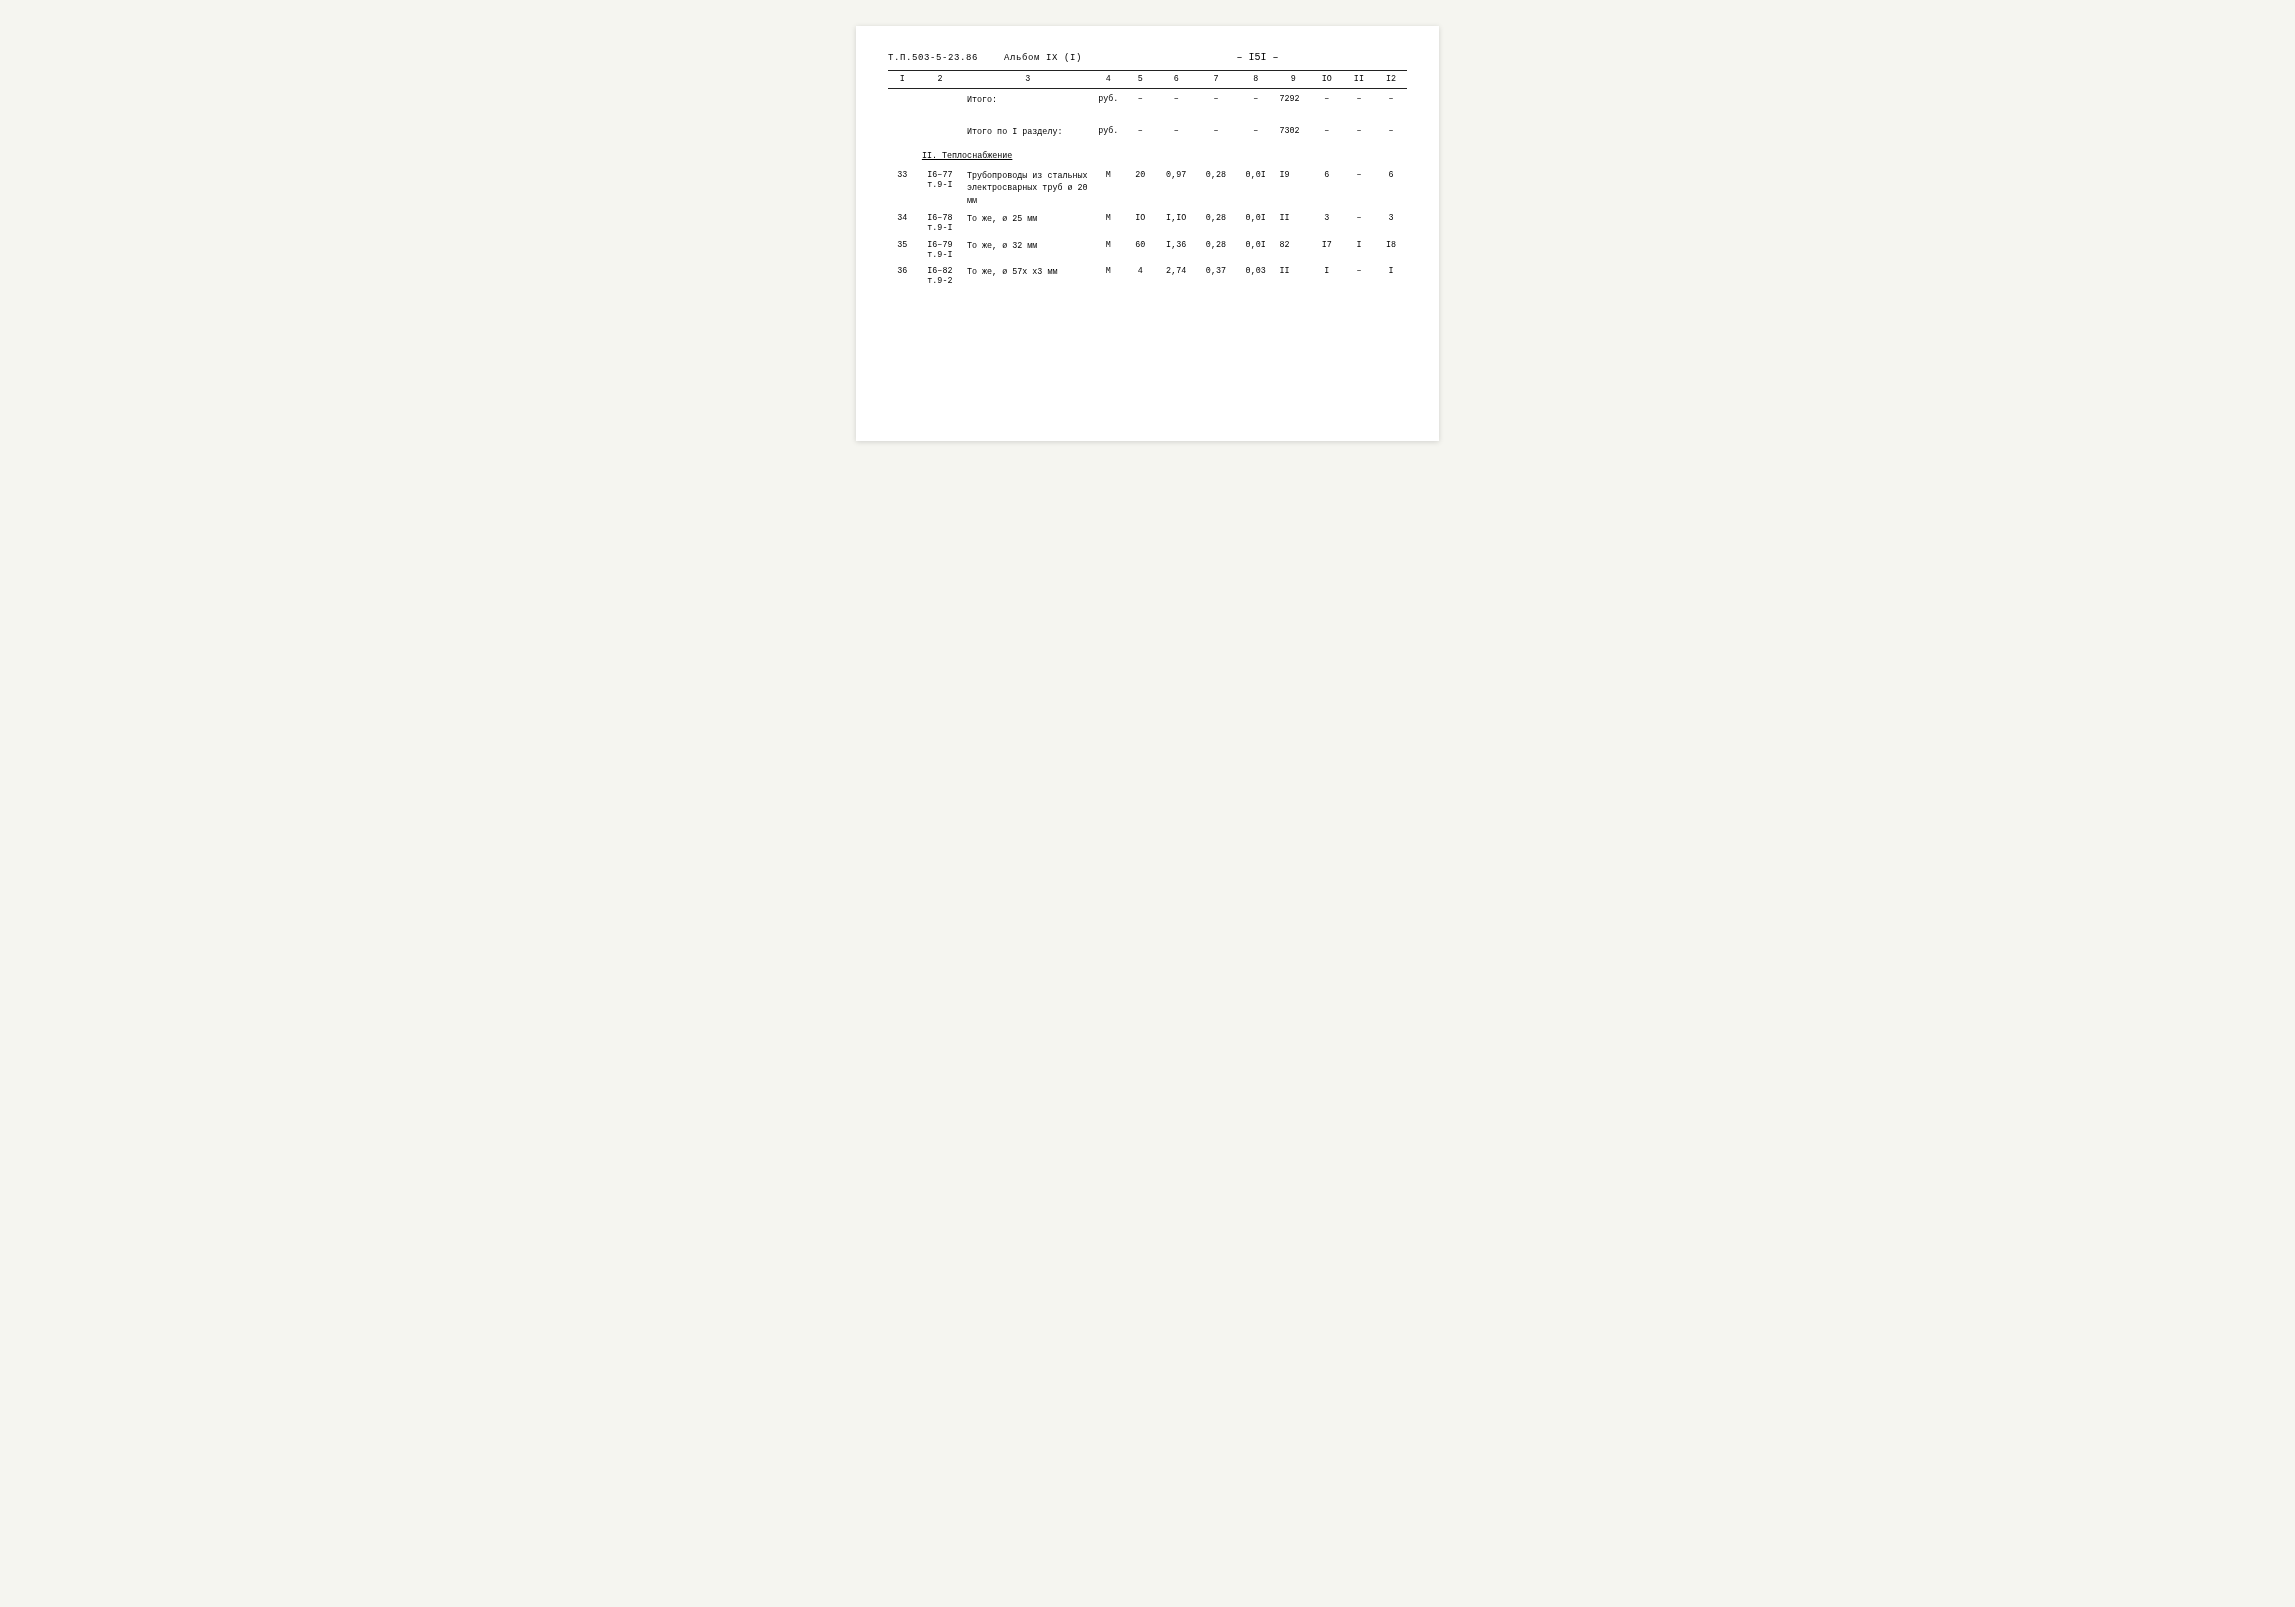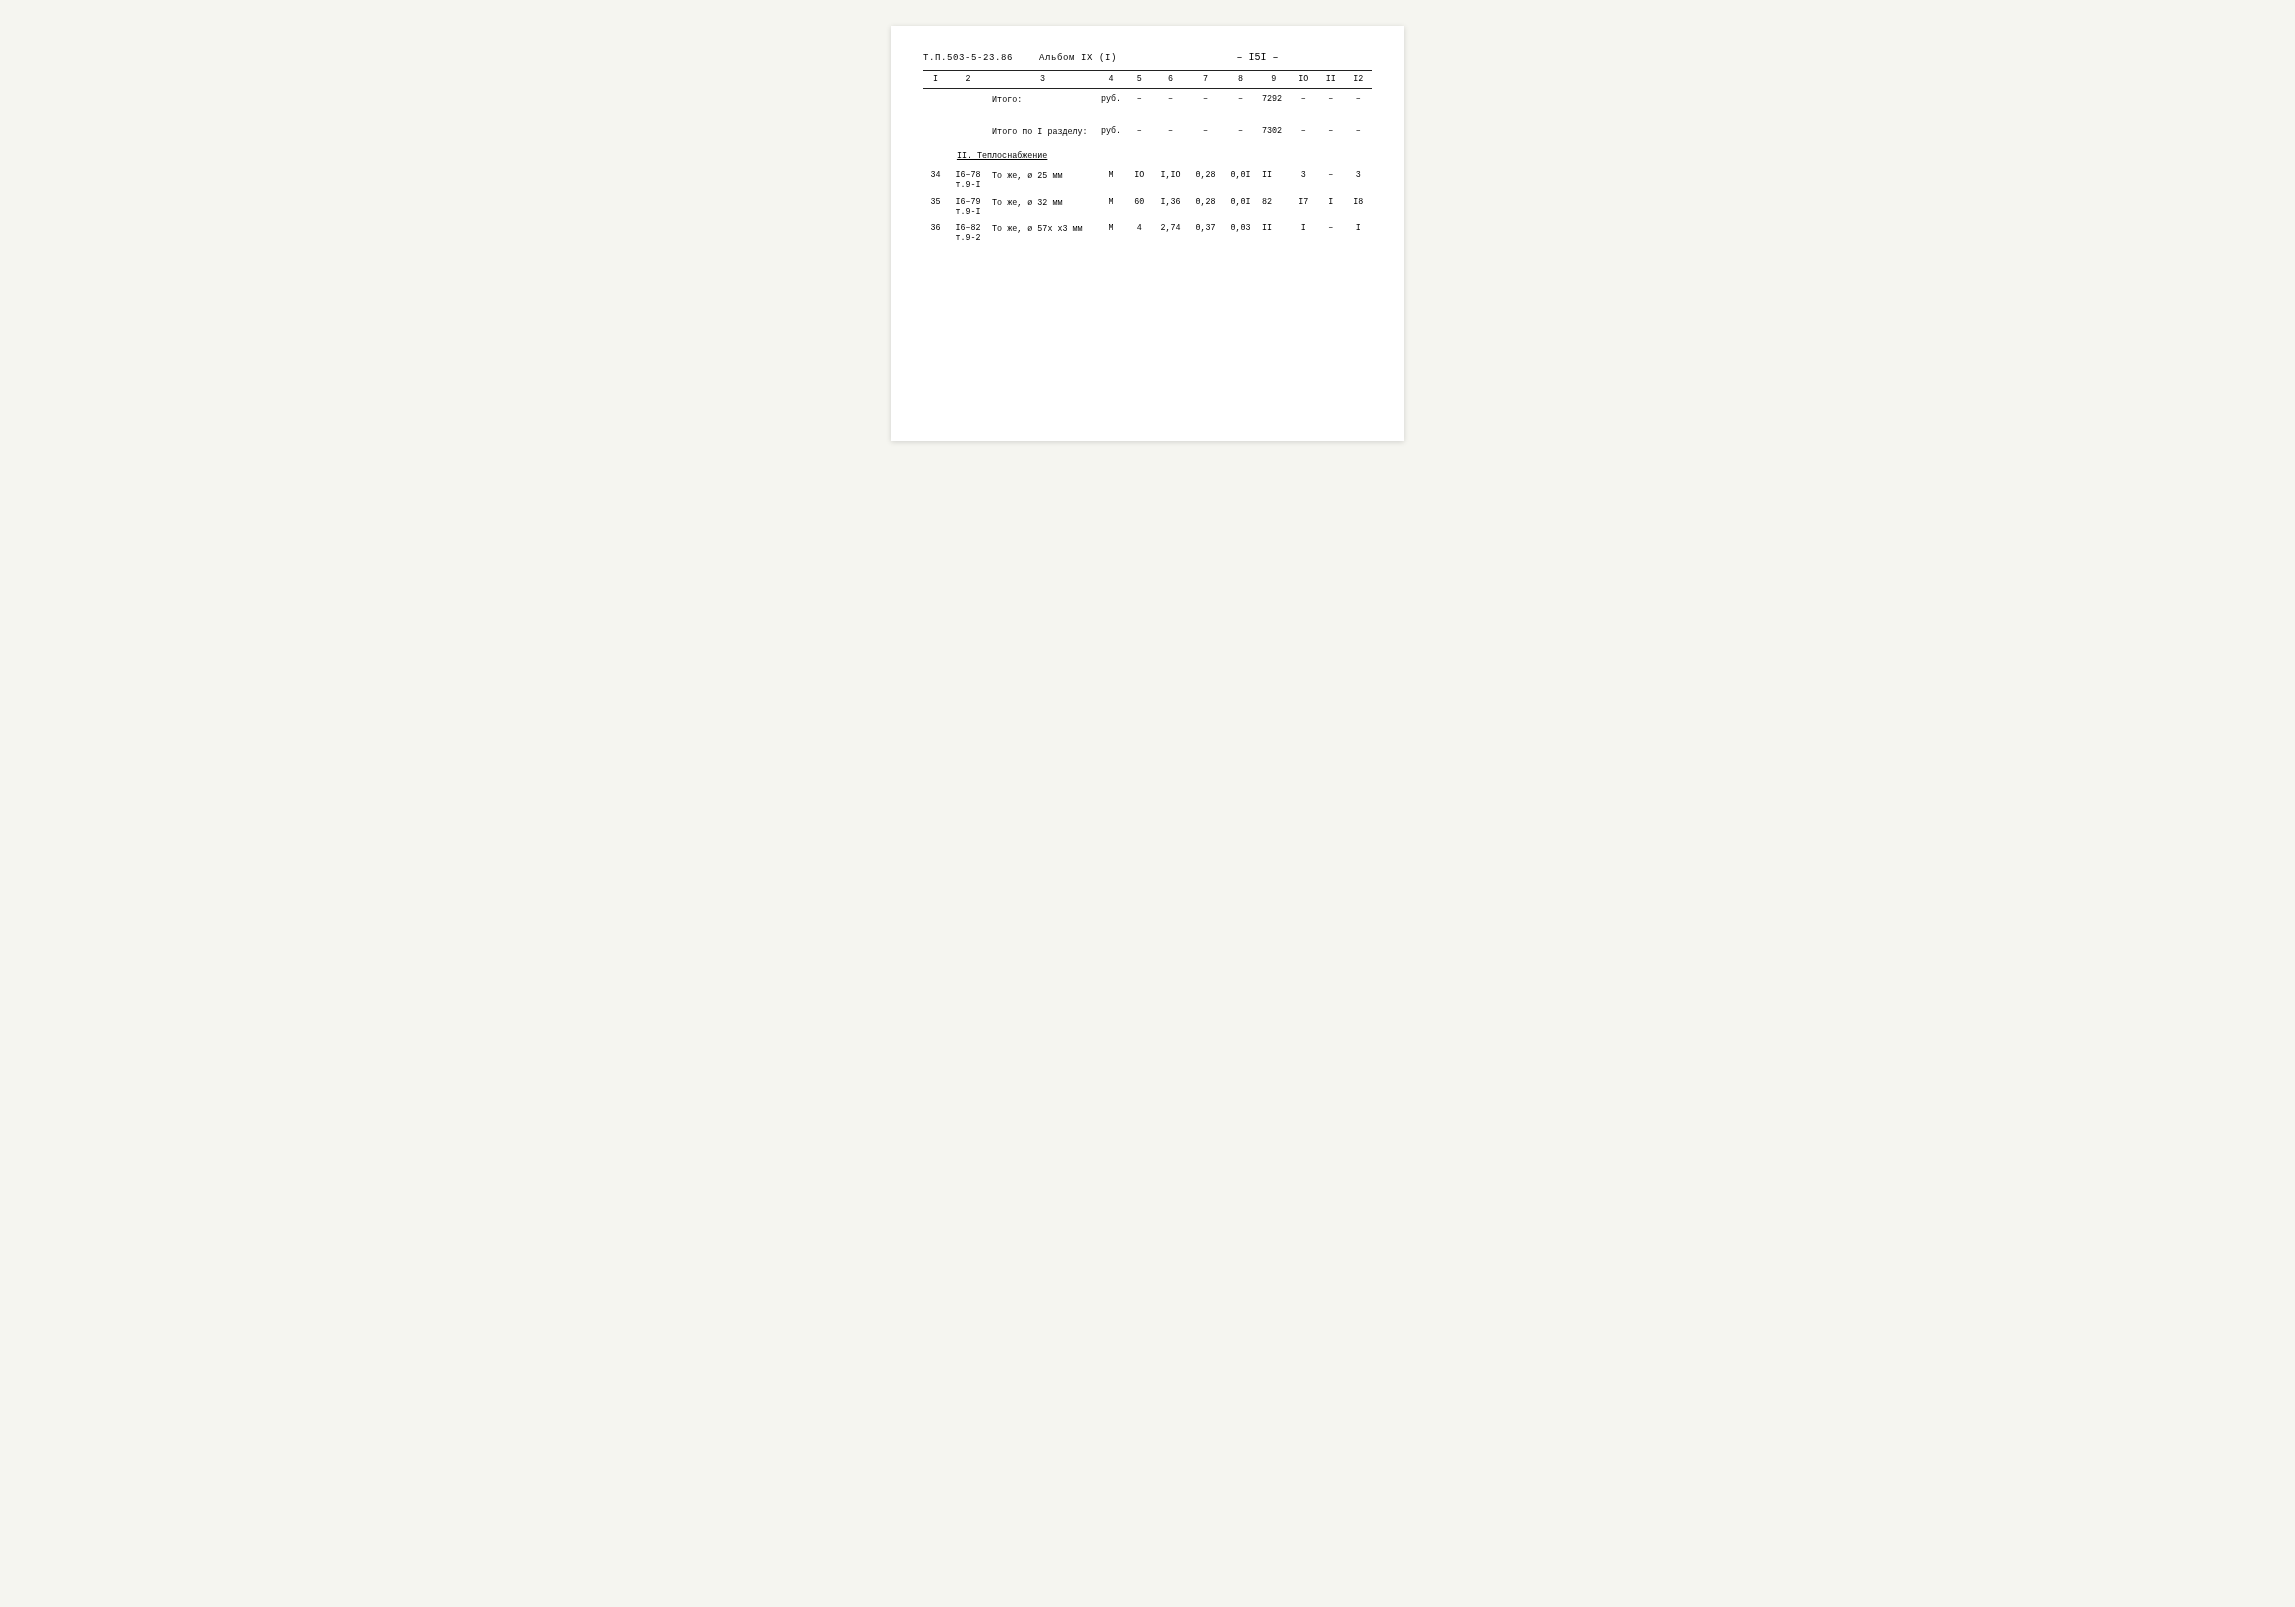--- a/index.html
+++ b/index.html
@@ -13,21 +13,21 @@
       font-family: 'Courier New', Courier, monospace;
       display: flex;
       justify-content: center;
       align-items: flex-start;
       padding: 26px;
       min-height: 100vh;
     }
 
     .page {
       background: #ffffff;
-      width: 513px;
+      width: 583px;
       min-height: 415px;
       padding: 26px 32px 39px 32px;
       box-shadow: 0 1.3px 5.2px rgba(0,0,0,0.15);
       position: relative;
     }
 
     .header {
       display: flex;
       align-items: baseline;
       gap: 26px;
@@ -176,20 +176,34 @@
             <td class="col-8">–</td>
             <td class="col-9">7302</td>
             <td class="col-10">–</td>
             <td class="col-11">–</td>
             <td class="col-12">–</td>
           </tr>
           <tr class="row-section-header">
             <td colspan="12"><span class="section-header-text">II. Теплоснабжение</span></td>
           </tr>
           <tr class="row-data">
+            <td class="col-1">33</td>
+            <td class="col-2">I6–77<br>т.9-I</td>
+            <td class="col-3 description-cell">Трубопроводы из стальных электросварных труб ø 20 мм</td>
+            <td class="col-4">М</td>
+            <td class="col-5">20</td>
+            <td class="col-6">0,97</td>
+            <td class="col-7">0,28</td>
+            <td class="col-8">0,0I</td>
+            <td class="col-9">I9</td>
+            <td class="col-10">6</td>
+            <td class="col-11">–</td>
+            <td class="col-12">6</td>
+          </tr>
+          <tr class="row-data">
             <td class="col-1">34</td>
             <td class="col-2">I6–78<br>т.9-I</td>
             <td class="col-3 description-cell">То же, ø 25 мм</td>
             <td class="col-4">М</td>
             <td class="col-5">IO</td>
             <td class="col-6">I,IO</td>
             <td class="col-7">0,28</td>
             <td class="col-8">0,0I</td>
             <td class="col-9">II</td>
             <td class="col-10">3</td>

